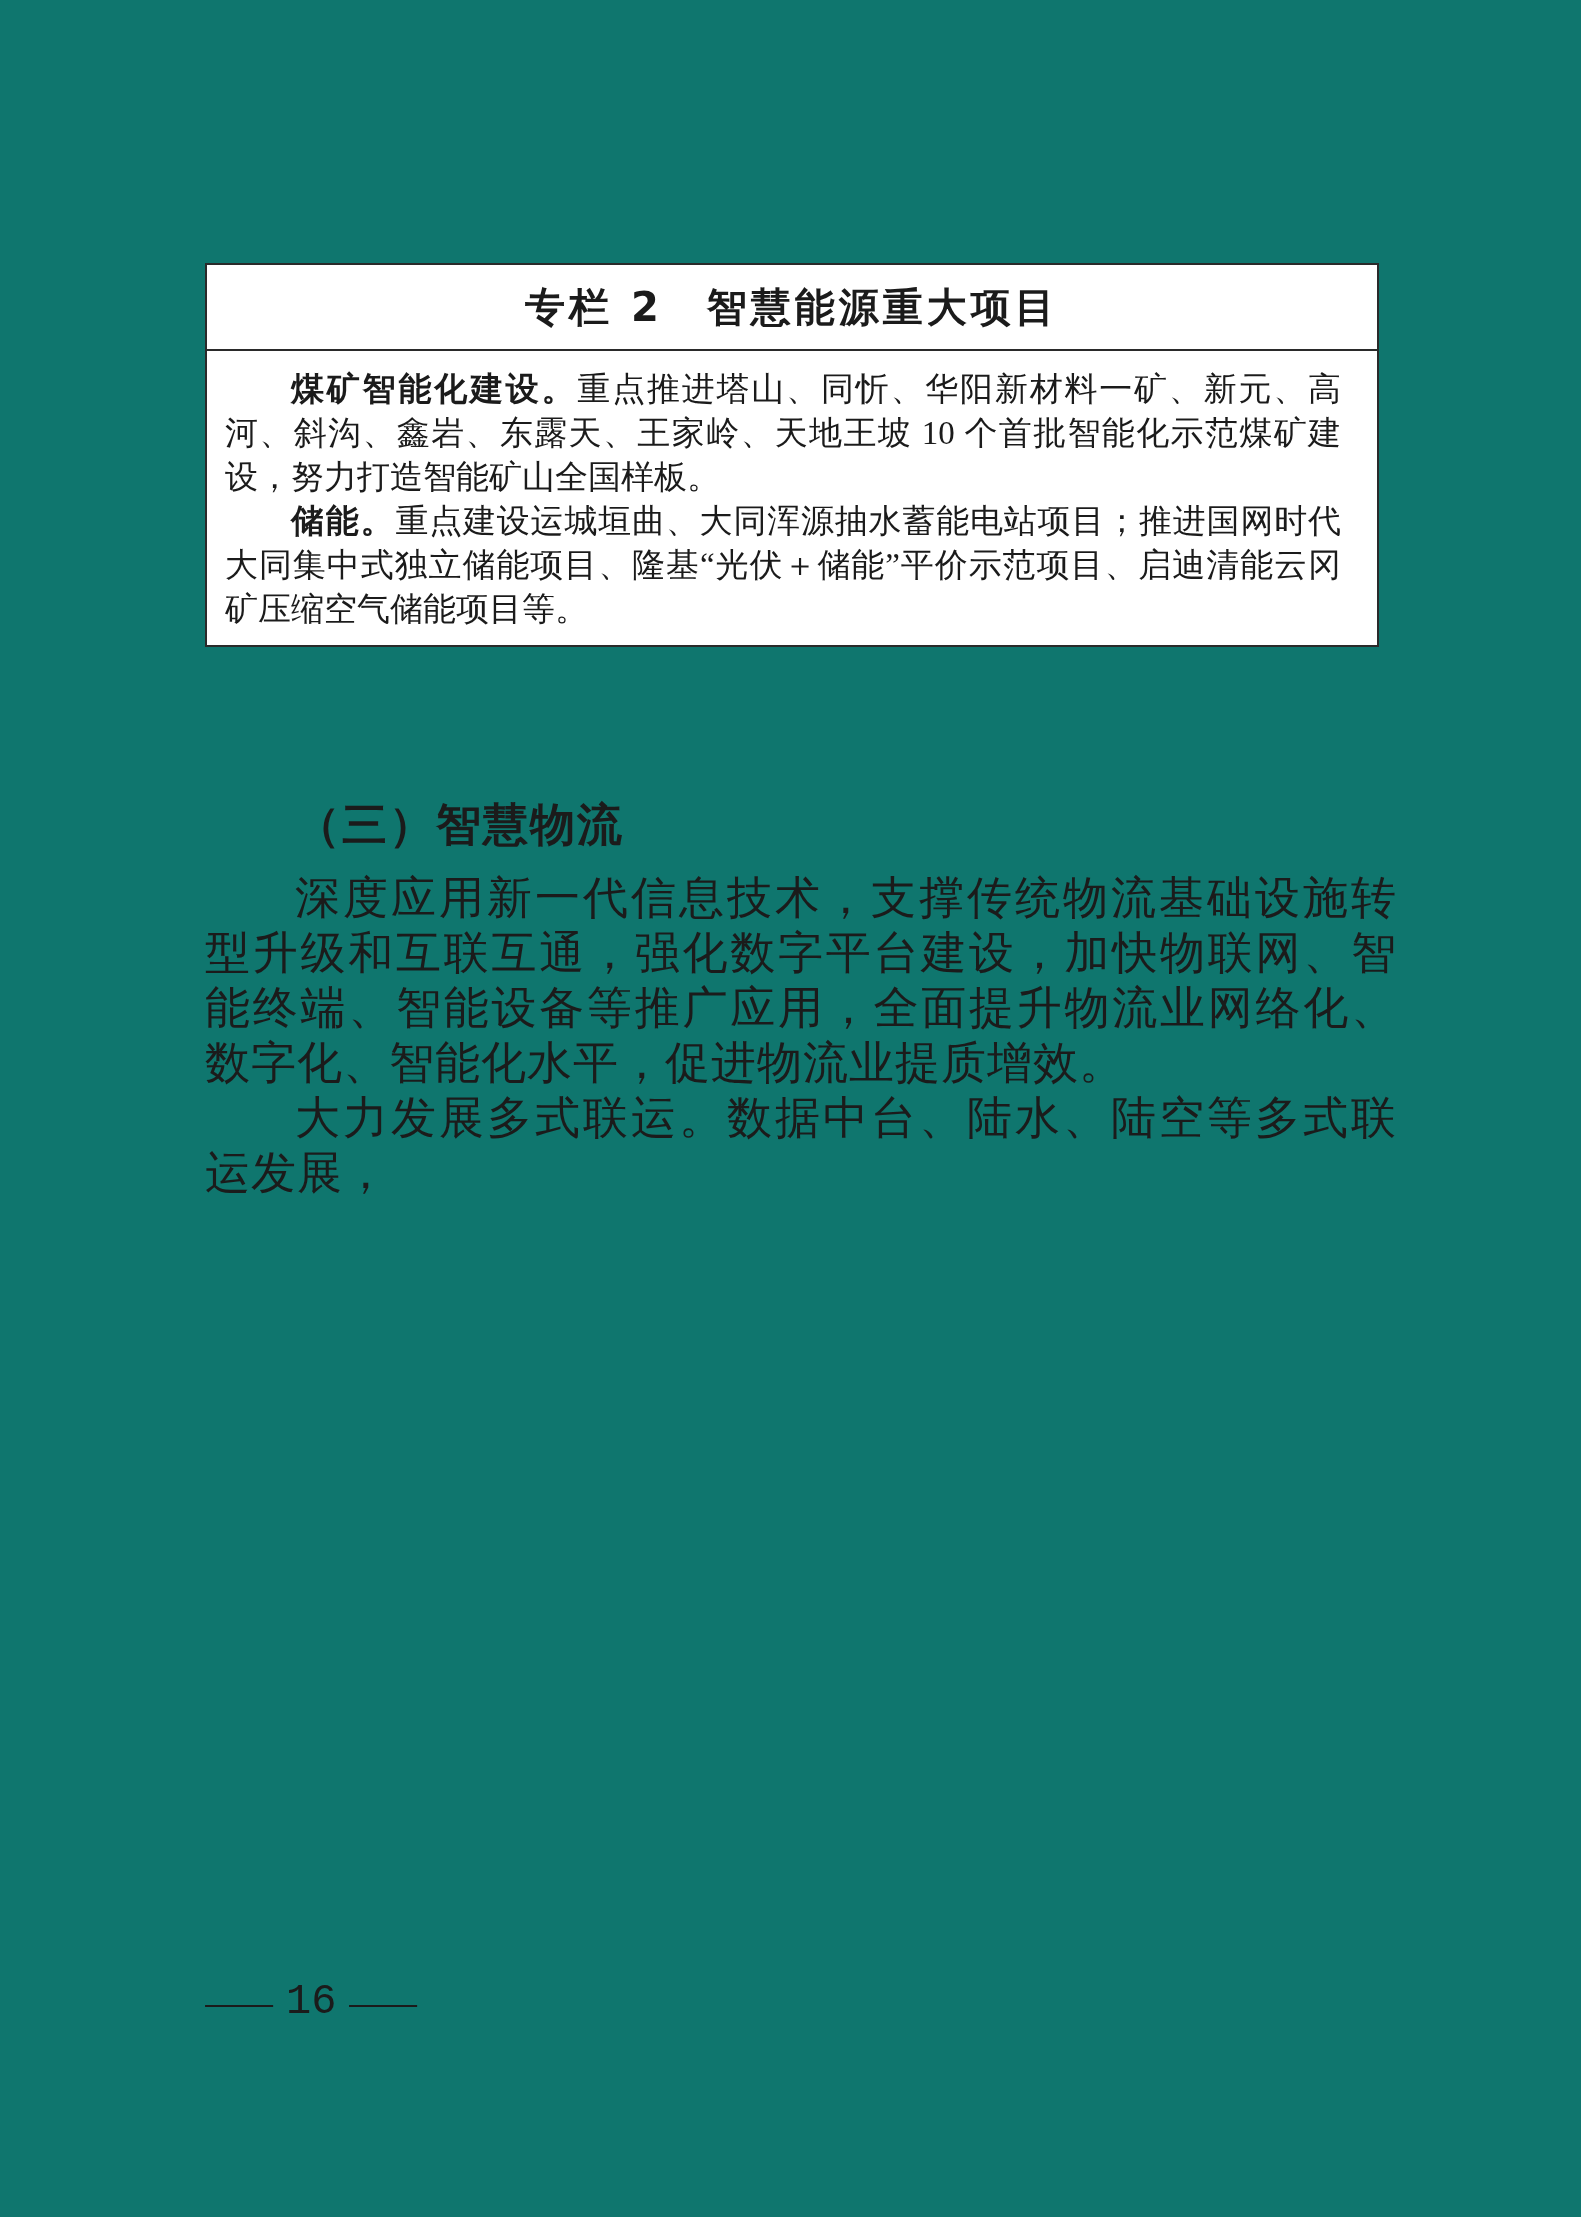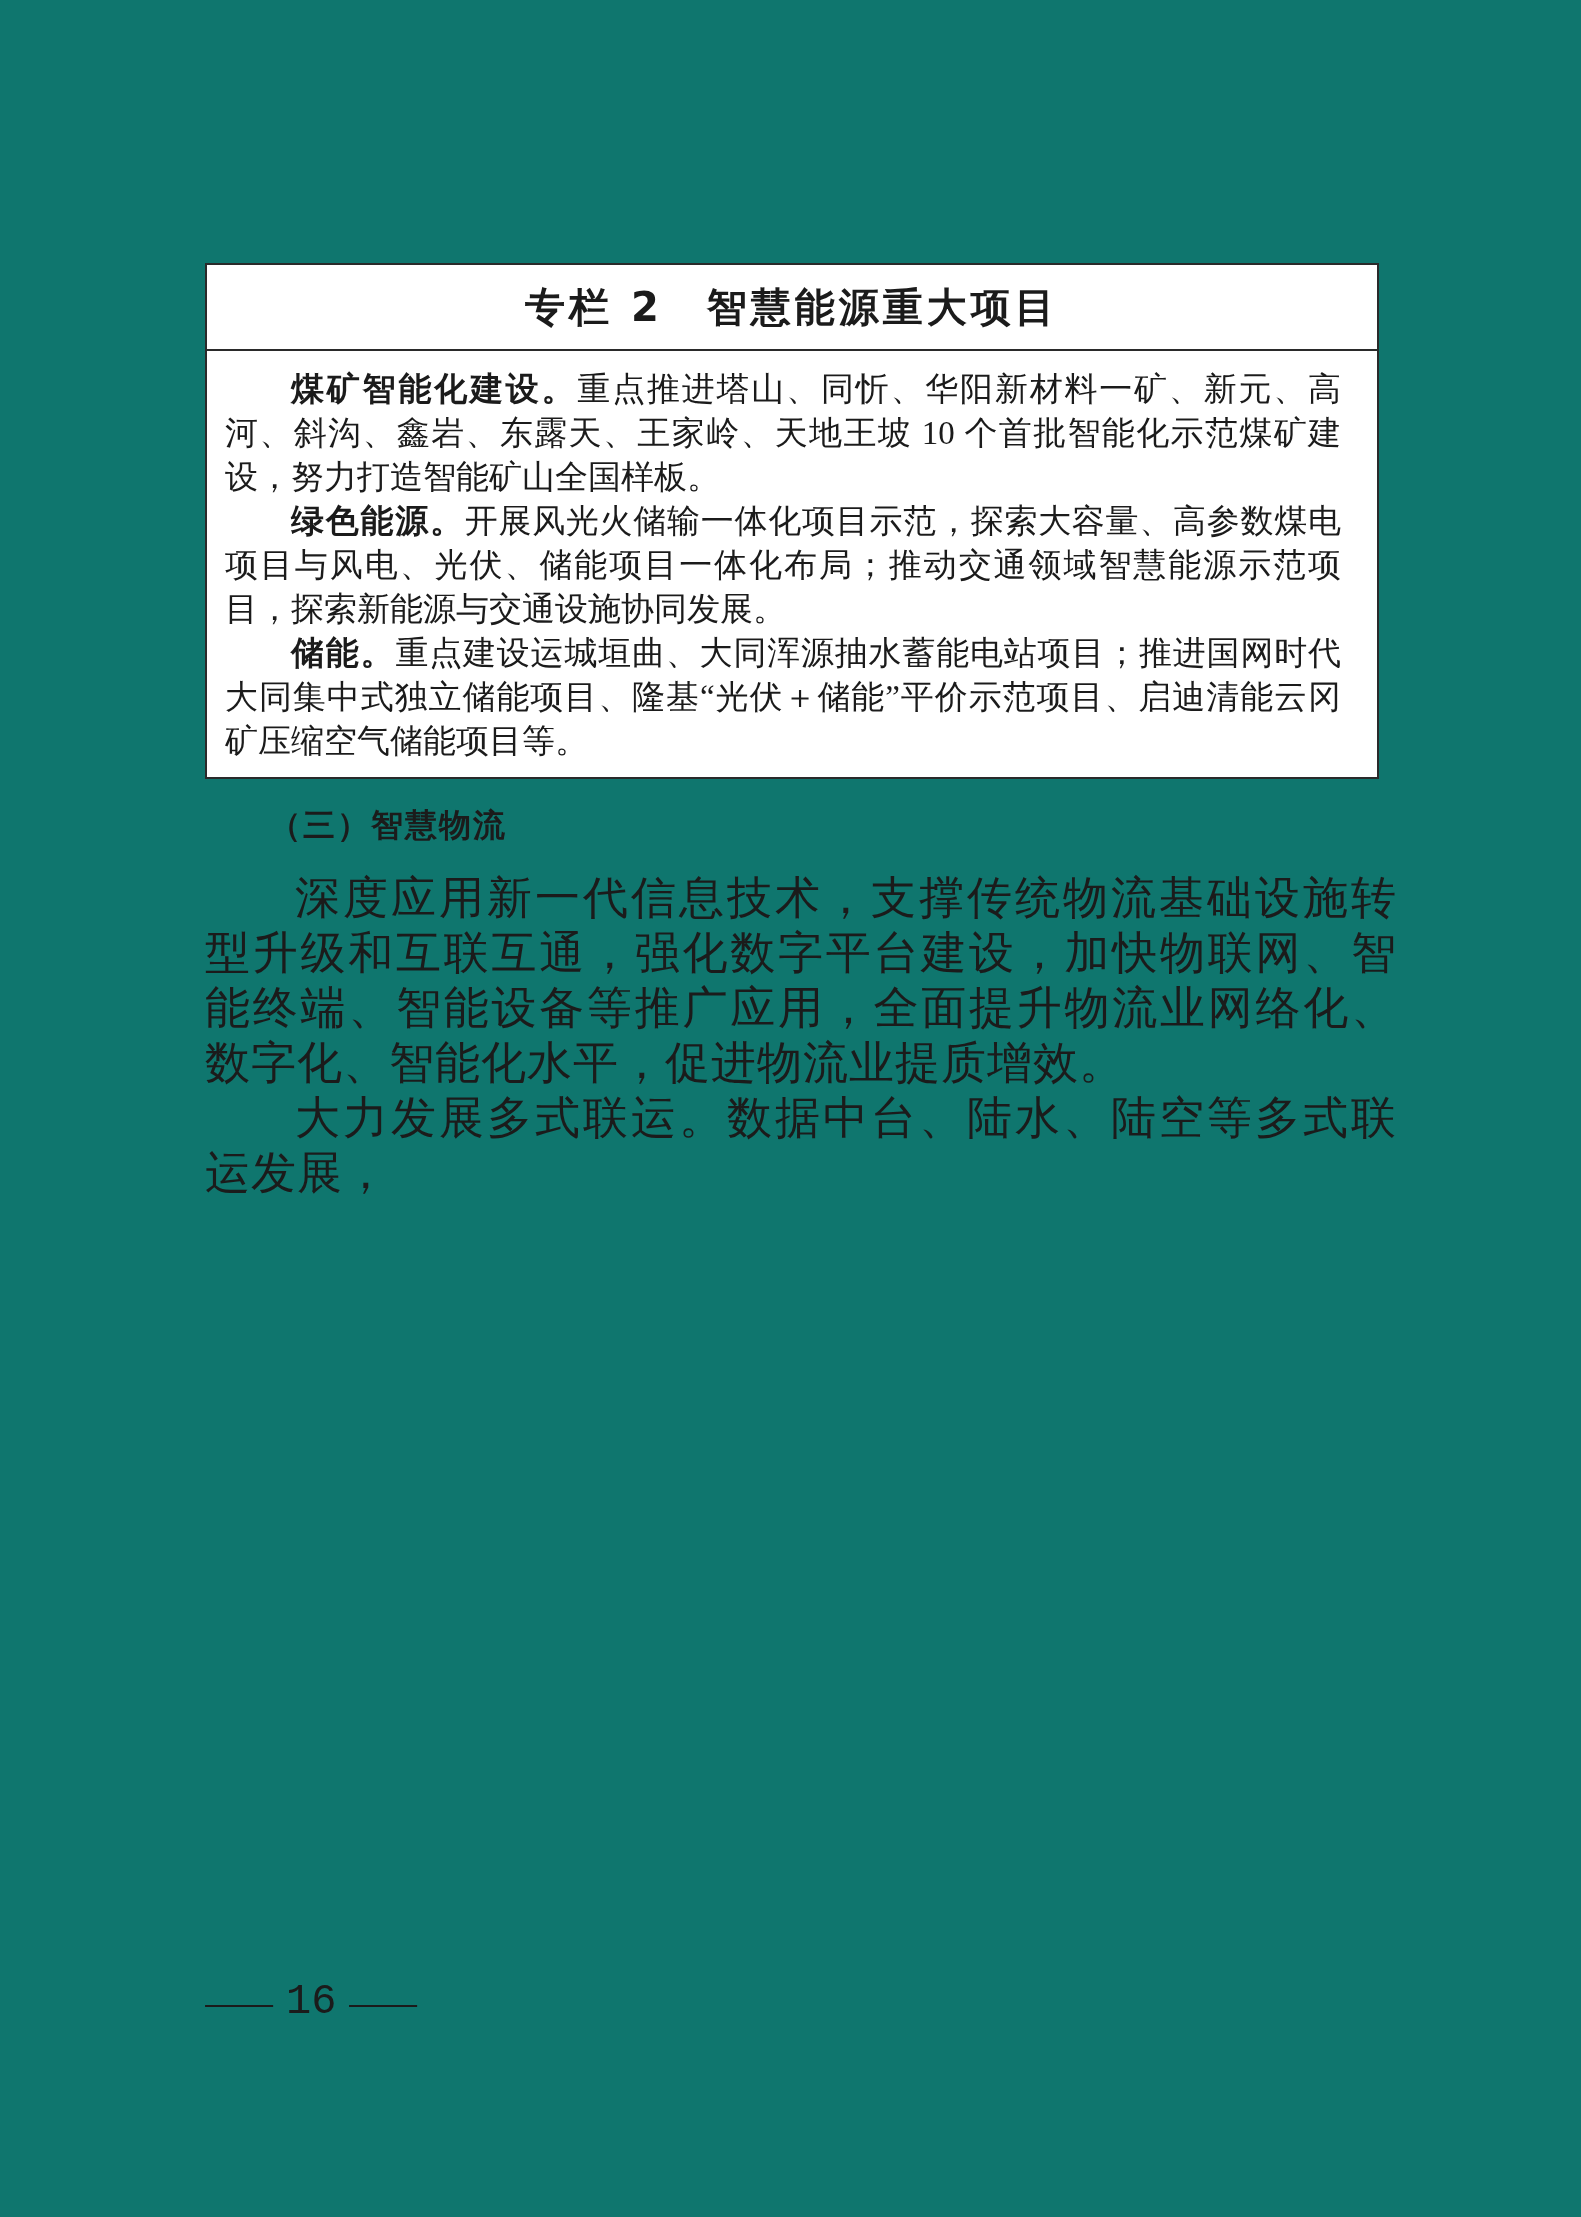--- a/index.html
+++ b/index.html
@@ -54,21 +54,21 @@
 
   
   .body-text {
     position: absolute;
     left: 205px;
     top: 793px;
     width: 1192px;
   }
   .section-heading {
     margin: 0 0 14px 0;
-    font-size: 32px;
+    font-size: 45px;
     font-weight: 600;
     line-height: 64px;
     text-indent: 2em;
     letter-spacing: 2px;
   }
   .body-text p.bodypara {
     margin: 0;
     font-size: 45px;
     line-height: 55px;
     letter-spacing: 1px;
@@ -99,21 +99,20 @@
 </style>
 </head>
 <body>
 
 <div class="page">
 
   <section class="callout">
     <div class="callout-title">专栏 2　智慧能源重大项目</div>
     <div class="callout-body">
       <p><span class="lead">煤矿智能化建设。</span><span>重点推进塔山、同忻、华阳新材料一矿、新元、高河、斜沟、鑫岩、东露天、王家岭、天地王坡 10 个首批智能化示范煤矿建设，努力打造智能矿山全国样板。</span></p>
-      <p><span class="lead">绿色能源。</span><span>开展风光火储输一体化项目示范，探索大容量、高参数煤电项目与风电、光伏、储能项目一体化布局；推动交通领域智慧能源示范项目，探索新能源与交通设施协同发展。</span></p>
       <p><span class="lead">储能。</span><span>重点建设运城垣曲、大同浑源抽水蓄能电站项目；推进国网时代大同集中式独立储能项目、隆基“光伏＋储能”平价示范项目、启迪清能云冈矿压缩空气储能项目等。</span></p>
     </div>
   </section>
 
   <section class="body-text">
     <h2 class="section-heading">（三）智慧物流</h2>
     <p class="bodypara">深度应用新一代信息技术，支撑传统物流基础设施转型升级和互联互通，强化数字平台建设，加快物联网、智能终端、智能设备等推广应用，全面提升物流业网络化、数字化、智能化水平，促进物流业提质增效。</p>
     <p class="bodypara">大力发展多式联运。数据中台、陆水、陆空等多式联运发展，</p>
   </section>
 

